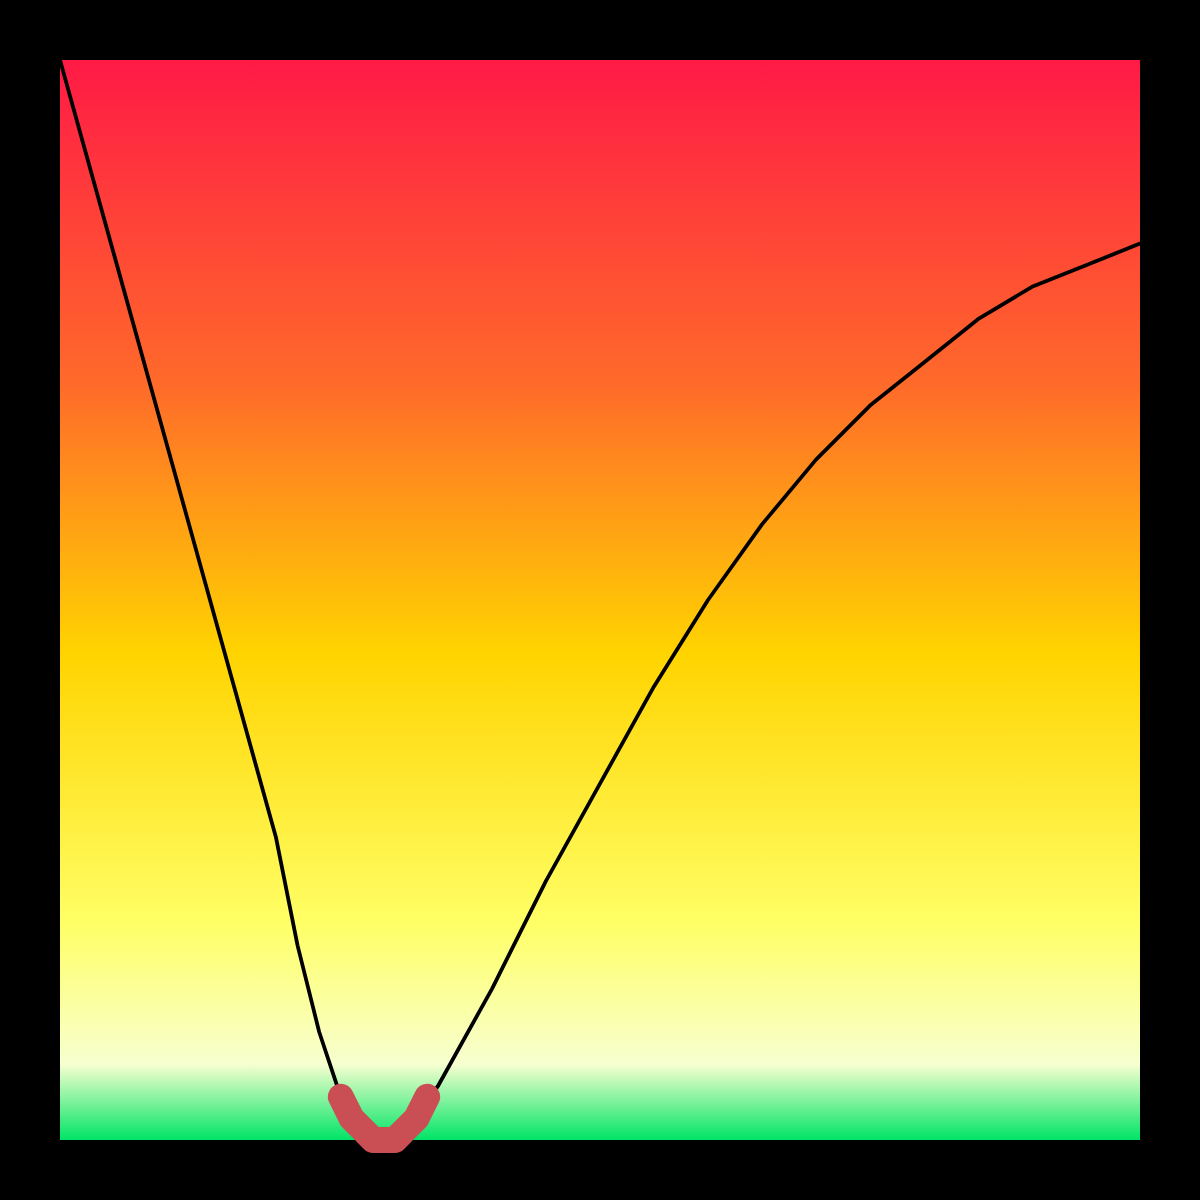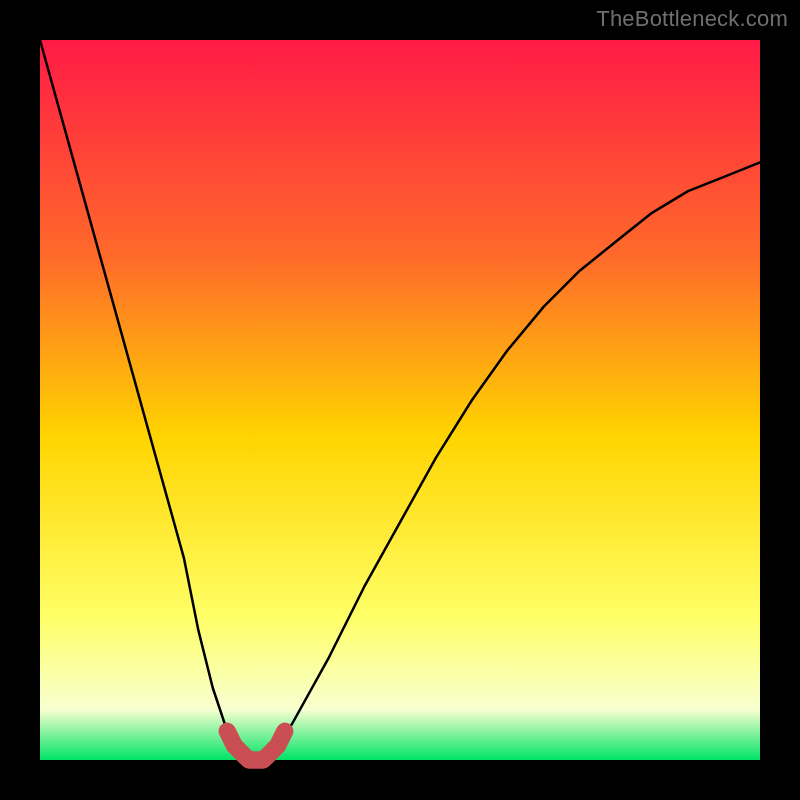--- a/index.html
+++ b/index.html
@@ -42,21 +42,20 @@
     right: 12px;
     color: #6f6f6f;
     font-size: 22px;
     letter-spacing: 0.2px;
   }
 </style>
 </head>
 <body>
 
 <div class="frame">
-  <div class="watermark">TheBottleneck.com</div>
 
   <div class="plot-area">
     <svg class="gradient-bg" viewBox="0 0 100 100" preserveAspectRatio="none">
       <defs>
         <linearGradient id="bg-grad" x1="0" y1="0" x2="0" y2="1">
           <stop offset="0%" stop-color="#ff1a46"></stop>
           <stop offset="30%" stop-color="#ff6a2a"></stop>
           <stop offset="55%" stop-color="#ffd400"></stop>
           <stop offset="80%" stop-color="#ffff66"></stop>
           <stop offset="93%" stop-color="#f7ffd0"></stop>

